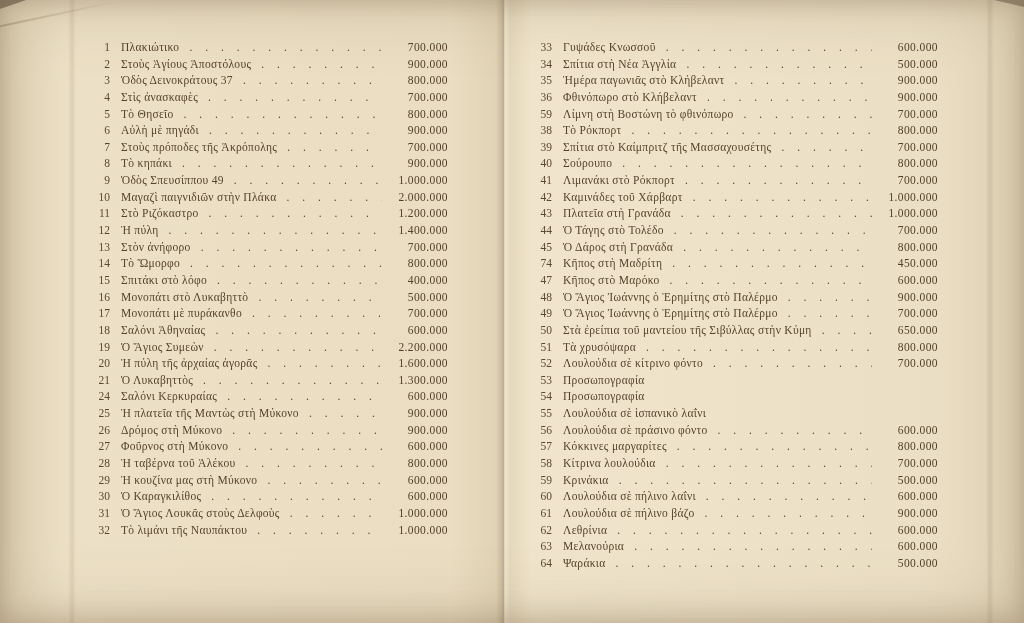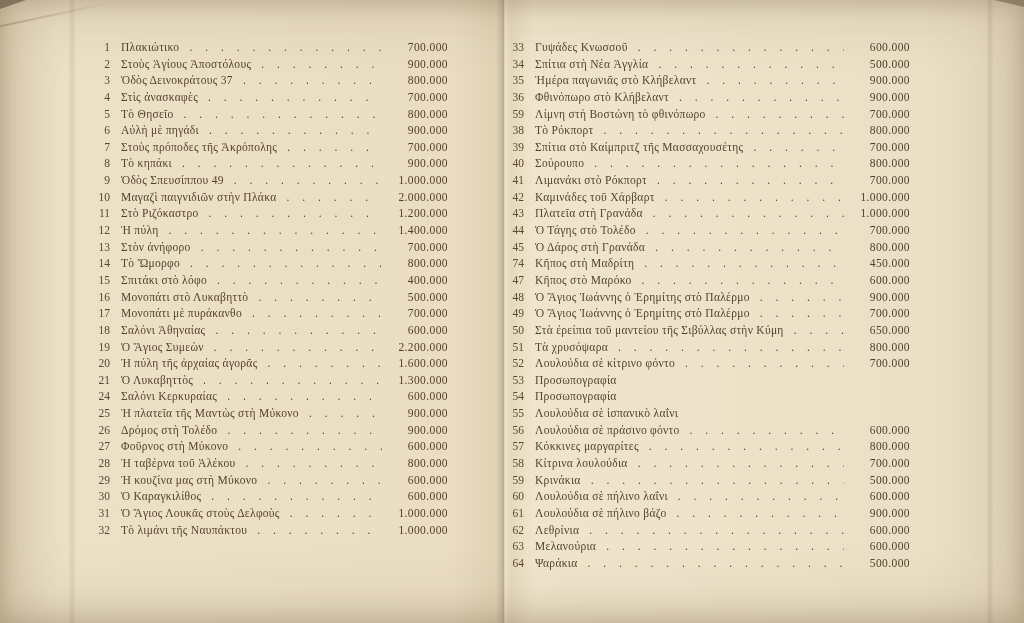--- a/index.html
+++ b/index.html
@@ -19,21 +19,21 @@
     background:linear-gradient(90deg,rgba(110,90,60,0),rgba(110,90,60,.14) 50%,rgba(110,90,60,0));}
   .crease-diag{position:absolute;top:14px;left:-12px;width:130px;height:2px;pointer-events:none;
     background:linear-gradient(90deg,rgba(105,85,58,.35),rgba(105,85,58,0));transform:rotate(-12deg);}
   .corner-tl{position:absolute;top:0;left:0;width:0;height:0;pointer-events:none;
     border-top:9px solid rgba(70,60,48,.55);border-right:26px solid transparent;}
   .corner-tr{position:absolute;top:0;right:0;width:0;height:0;pointer-events:none;
     border-top:7px solid rgba(70,60,48,.45);border-left:30px solid transparent;}
 
   .col{position:absolute;top:41px;color:#57432e;font-size:11.5px;}
   .col-left{left:86px;width:362px;}
-  .col-right{left:500px;width:410px;}
+  .col-right{left:528px;width:410px;}
   .row{display:flex;align-items:baseline;height:16.65px;white-space:nowrap;}
   .num{width:24px;flex:0 0 24px;text-align:right;padding-right:11px;color:#5b4732;}
   .title{flex:0 0 auto;letter-spacing:.3px;}
   .leader{flex:1 1 auto;overflow:hidden;white-space:nowrap;letter-spacing:5px;
     padding:0 6px 0 10px;color:#5b4732;}
   .price{flex:0 0 66px;width:66px;text-align:right;letter-spacing:.4px;color:#53402c;}
 </style>
 </head>
 <body>
 
@@ -172,21 +172,21 @@
         <span class="price">600.000</span>
       </div>
       <div class="row">
         <span class="num">25</span>
         <span class="title">Ἡ πλατεῖα τῆς Μαντὼς στὴ Μύκονο</span>
         <span class="leader">. . . . . . . . . . . . . . . . . . . . . . . . . . . . . . . . . . . . . . . . . . . . . . . . . . . . . . . . . . . .</span>
         <span class="price">900.000</span>
       </div>
       <div class="row">
         <span class="num">26</span>
-        <span class="title">Δρόμος στὴ Τολέδο</span>
+        <span class="title">Δρόμος στὴ Μύκονο</span>
         <span class="leader">. . . . . . . . . . . . . . . . . . . . . . . . . . . . . . . . . . . . . . . . . . . . . . . . . . . . . . . . . . . .</span>
         <span class="price">900.000</span>
       </div>
       <div class="row">
         <span class="num">27</span>
         <span class="title">Φοῦρνος στὴ Μύκονο</span>
         <span class="leader">. . . . . . . . . . . . . . . . . . . . . . . . . . . . . . . . . . . . . . . . . . . . . . . . . . . . . . . . . . . .</span>
         <span class="price">600.000</span>
       </div>
       <div class="row">

